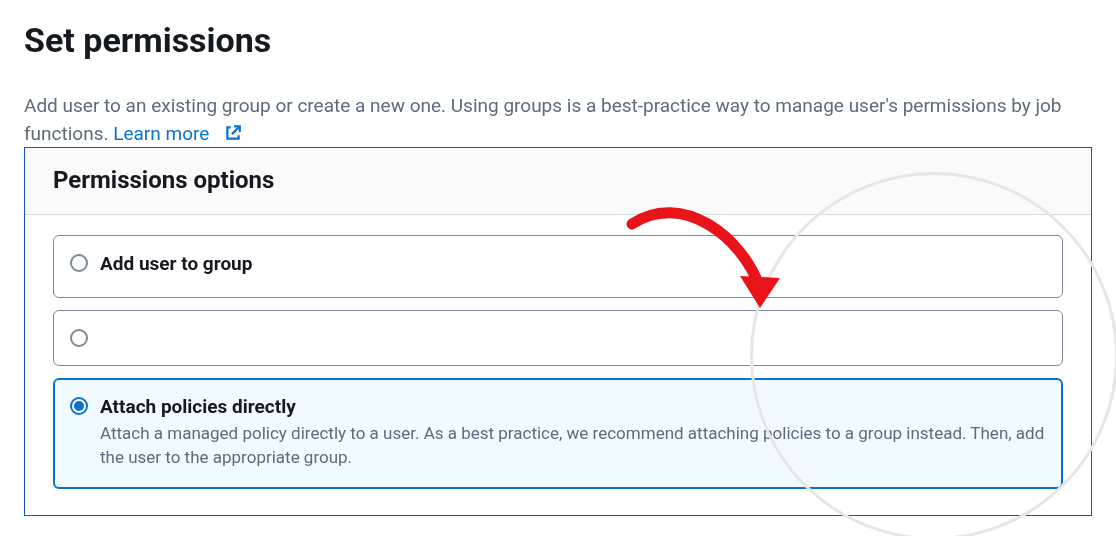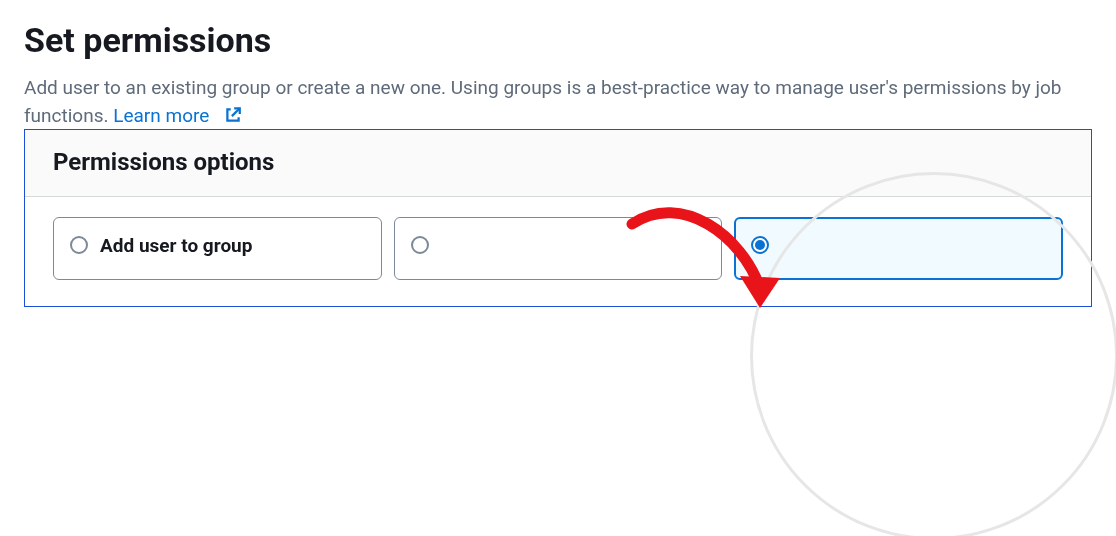--- a/index.html
+++ b/index.html
@@ -9,21 +9,21 @@
       width: 1116px;
       height: 536px;
       padding: 20px 24px;
       color: #16191f;
       position: relative;
     }
     .page-title {
       font-size: 34px;
       font-weight: 700;
       color: #16191f;
-      margin-bottom: 14px;
+      margin-bottom: 32px;
     }
     .page-subtitle {
       font-size: 19px;
       color: #5f6b7a;
       line-height: 1.45;
     }
     .learn-more {
       color: #0972d3;
       cursor: pointer;
       display: inline-flex;
@@ -43,20 +43,21 @@
     }
     .panel-header h2 {
       font-size: 24px;
       font-weight: 700;
       color: #16191f;
     }
     .options-row {
       display: flex;
       gap: 12px;
       padding: 20px 28px 26px;
+      flex-direction: column;
     }
     .option-card {
       flex: 1;
       border: 1px solid #7d8998;
       border-radius: 6px;
       padding: 16px 16px 18px 16px;
       display: flex;
       gap: 12px;
       cursor: pointer;
       background: #fff;
@@ -155,20 +156,22 @@
       </div>
     </div>
 
     <div class="option-card selected">
       <div class="radio-wrap">
         <div class="radio-outer">
             <div class="radio-inner"></div>
           </div>
       </div>
       <div class="option-text">
+        <div class="option-title">Attach policies directly</div>
+        <div class="option-desc">Attach a managed policy directly to a user. As a best practice, we recommend attaching policies to a group instead. Then, add the user to the appropriate group.</div>
       </div>
     </div>
 
   </div>
 </div>
 
 <div class="annot-circle"></div>
 
 <div class="annot-arrow">
   <svg width="170" height="130" viewBox="0 0 170 130">

